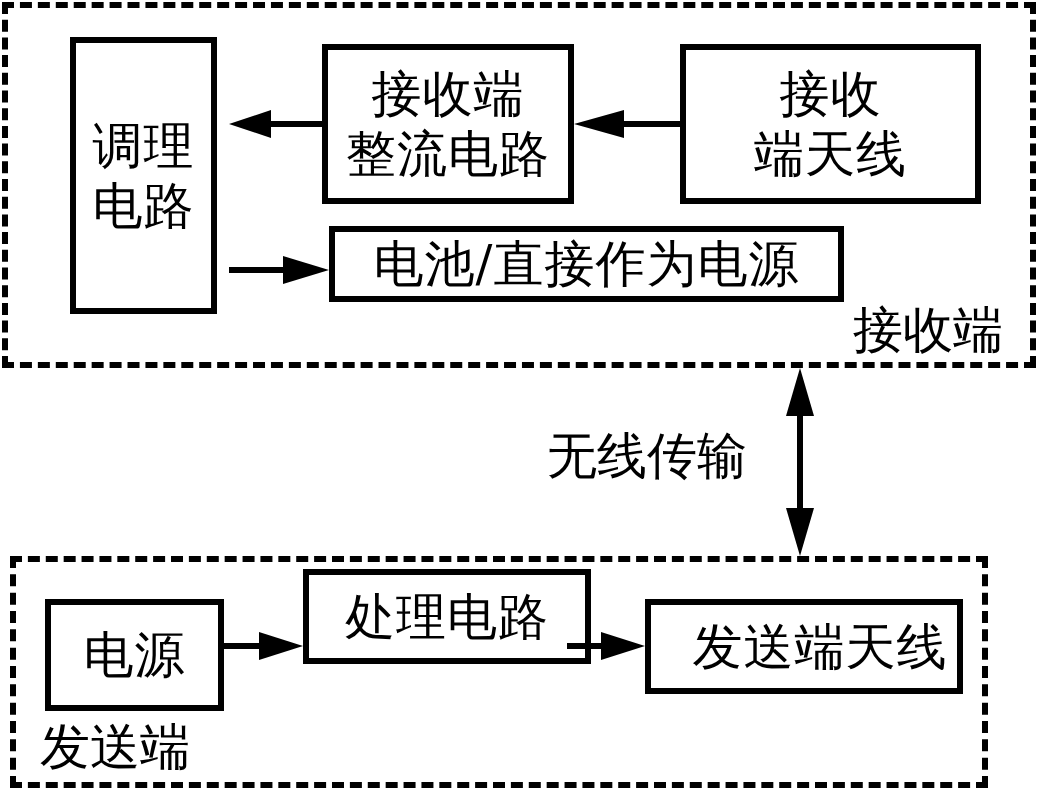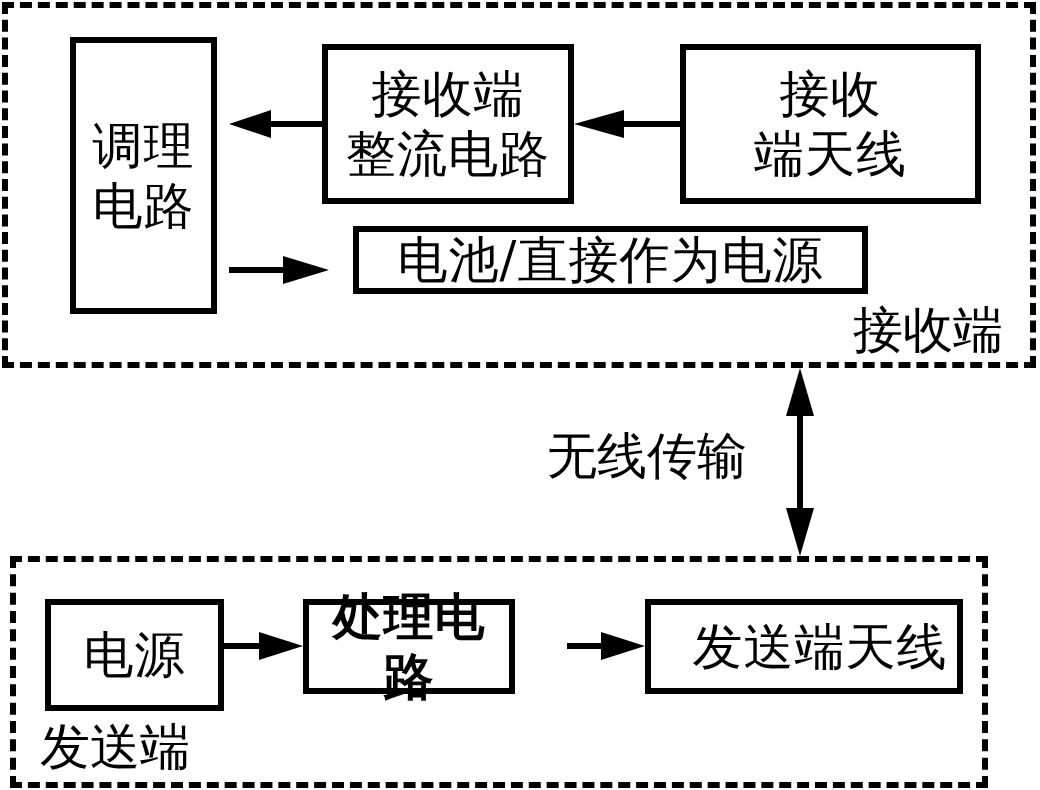--- a/index.html
+++ b/index.html
@@ -27,33 +27,33 @@
 <div class="box" style="left:322px; top:44px; width:252px; height:160px;">
   <span class="txt">接收端
 整流电路</span>
 </div>
 
 <div class="box" style="left:680px; top:44px; width:301px; height:160px;">
   <span class="txt">接收
 端天线</span>
 </div>
 
-<div class="box" style="left:329px; top:226px; width:515px; height:68px;margin-left:24px;">
+<div class="box" style="left:329px; top:226px; width:515px; height:76px;">
   <span class="txt">电池/直接作为电源</span>
 </div>
 
 <span class="label" style="left:853px; top:302px;">接收端</span>
 
 <span class="label" style="left:547px; top:428px;">无线传输</span>
 
 <div class="box" style="left:45px; top:599px; width:179px; height:112px;">
   <span class="txt">电源</span>
 </div>
 
-<div class="box" style="left:303px; top:599px; width:212px; height:95px;font-weight:bold;">
+<div class="box" style="left:303px; top:569px; width:288px; height:95px;">
   <span class="txt">处理电路</span>
 </div>
 
 <div class="box" style="left:645px; top:599px; width:318px; height:95px;padding-left:32px;">
   <span class="txt">发送端天线</span>
 </div>
 
 <span class="label" style="left:40px; top:719px;">发送端</span>
 
 <svg class="overlay" width="1040" height="790">

